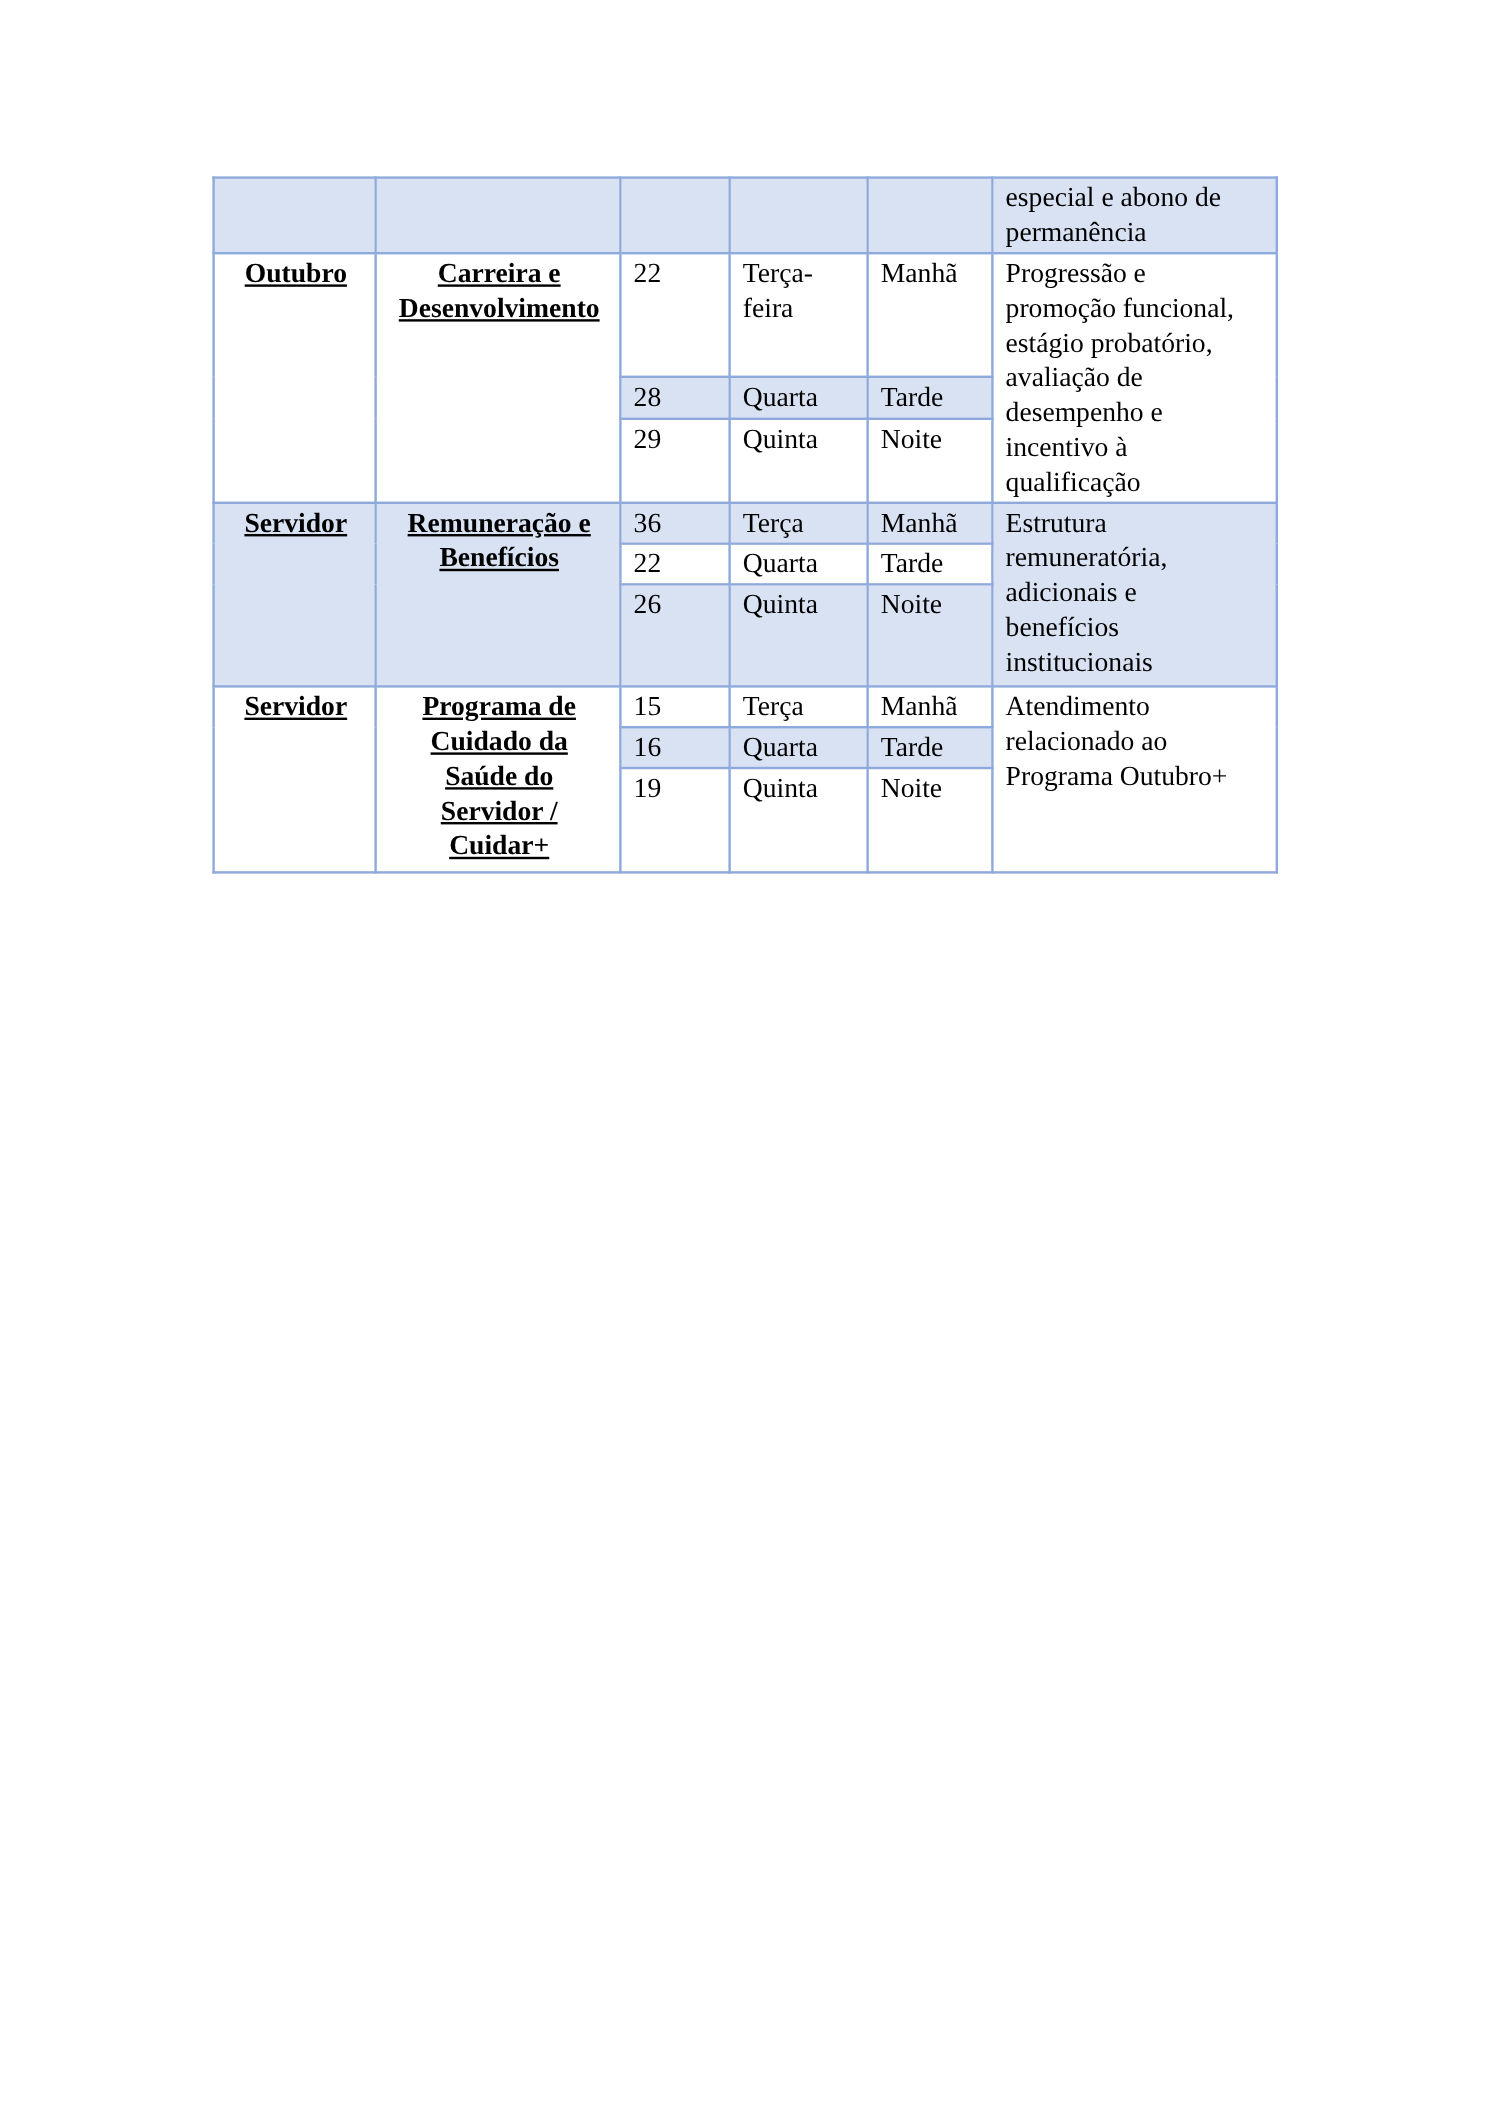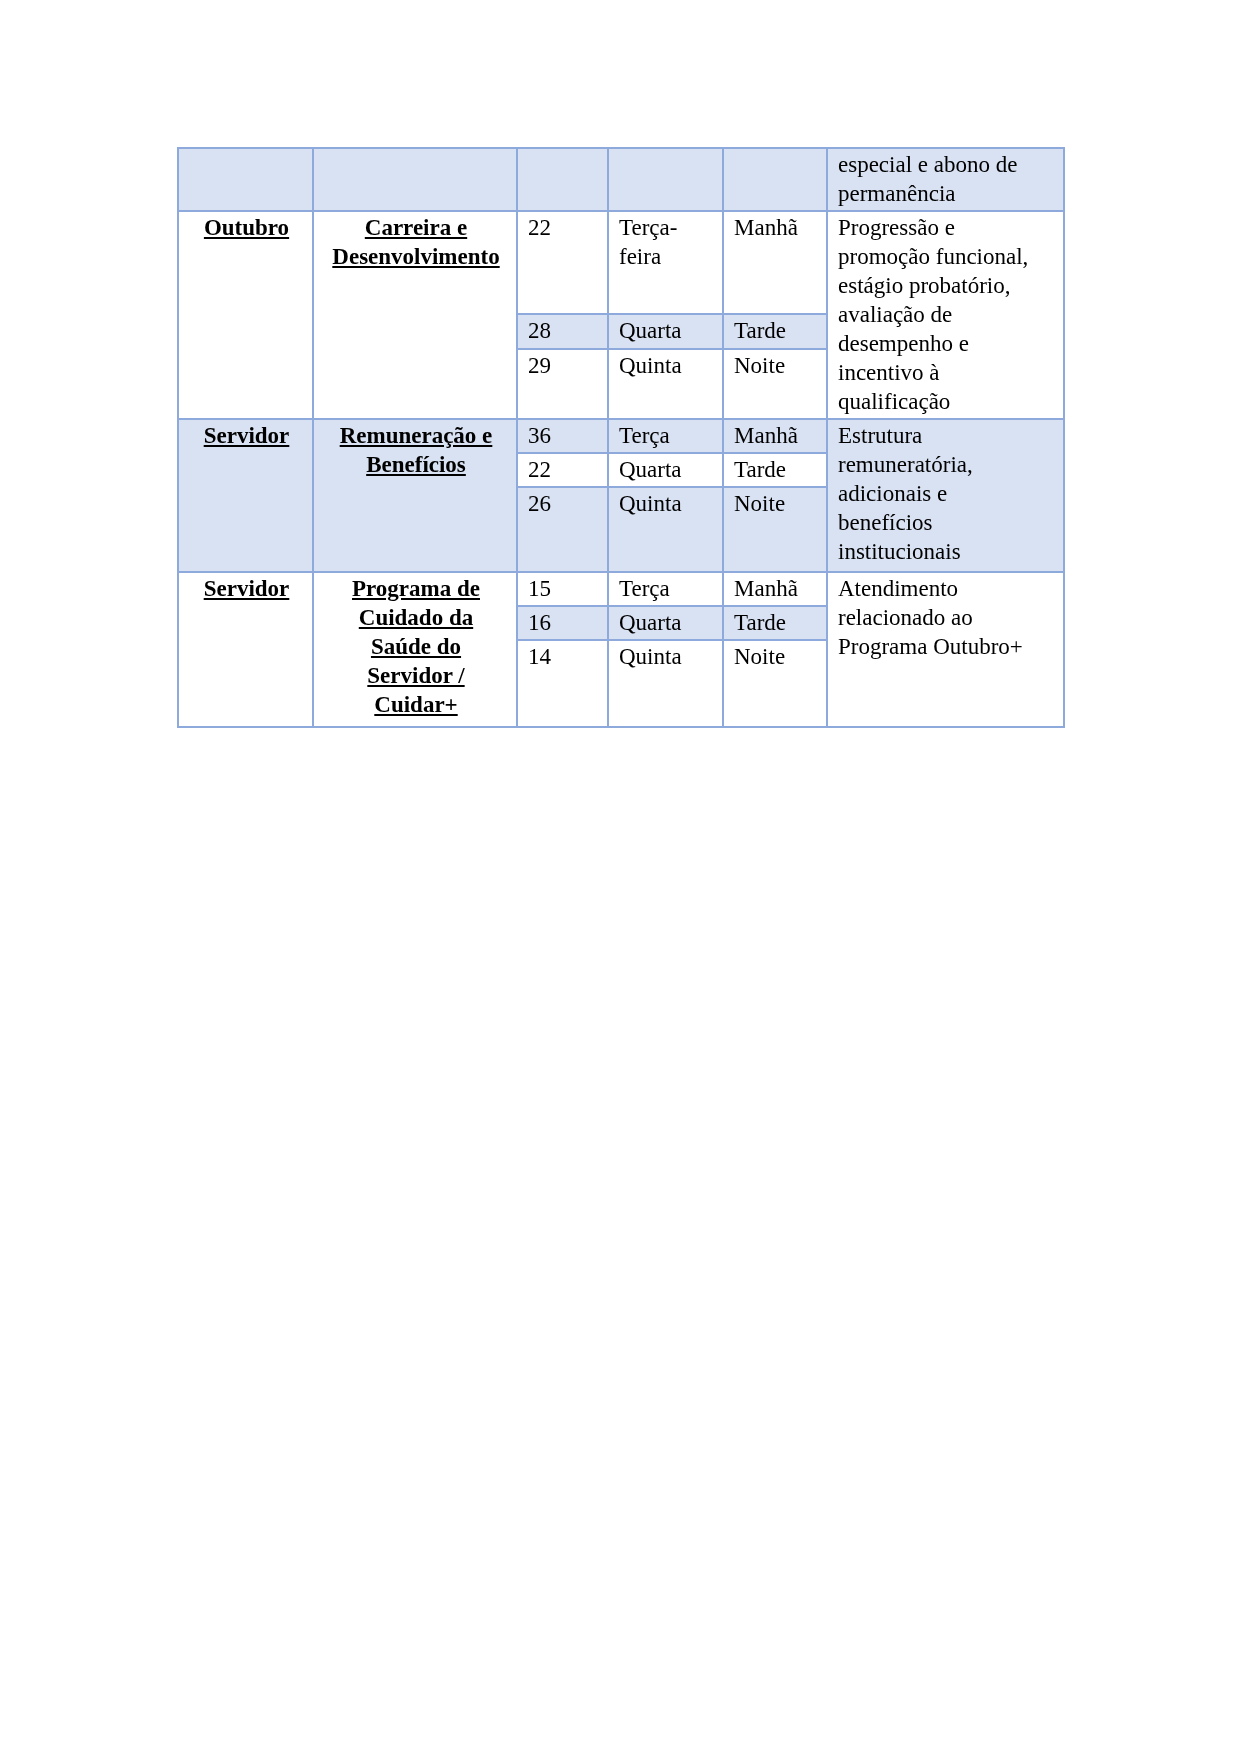--- a/index.html
+++ b/index.html
@@ -129,20 +129,20 @@
       <td class="c-desc" rowspan="3">Atendimento
 relacionado ao
 Programa Outubro+</td>
     </tr>
     <tr style="height:28px">
       <td class="c-day shaded">16</td>
       <td class="c-weekday shaded">Quarta</td>
       <td class="c-period shaded">Tarde</td>
     </tr>
     <tr style="height:87px">
-      <td class="c-day">14</td>
+      <td class="c-day">19</td>
       <td class="c-weekday">Quinta</td>
       <td class="c-period">Noite</td>
     </tr>
   </tbody>
     </table>
 
 </div>
 
 </body></html>

